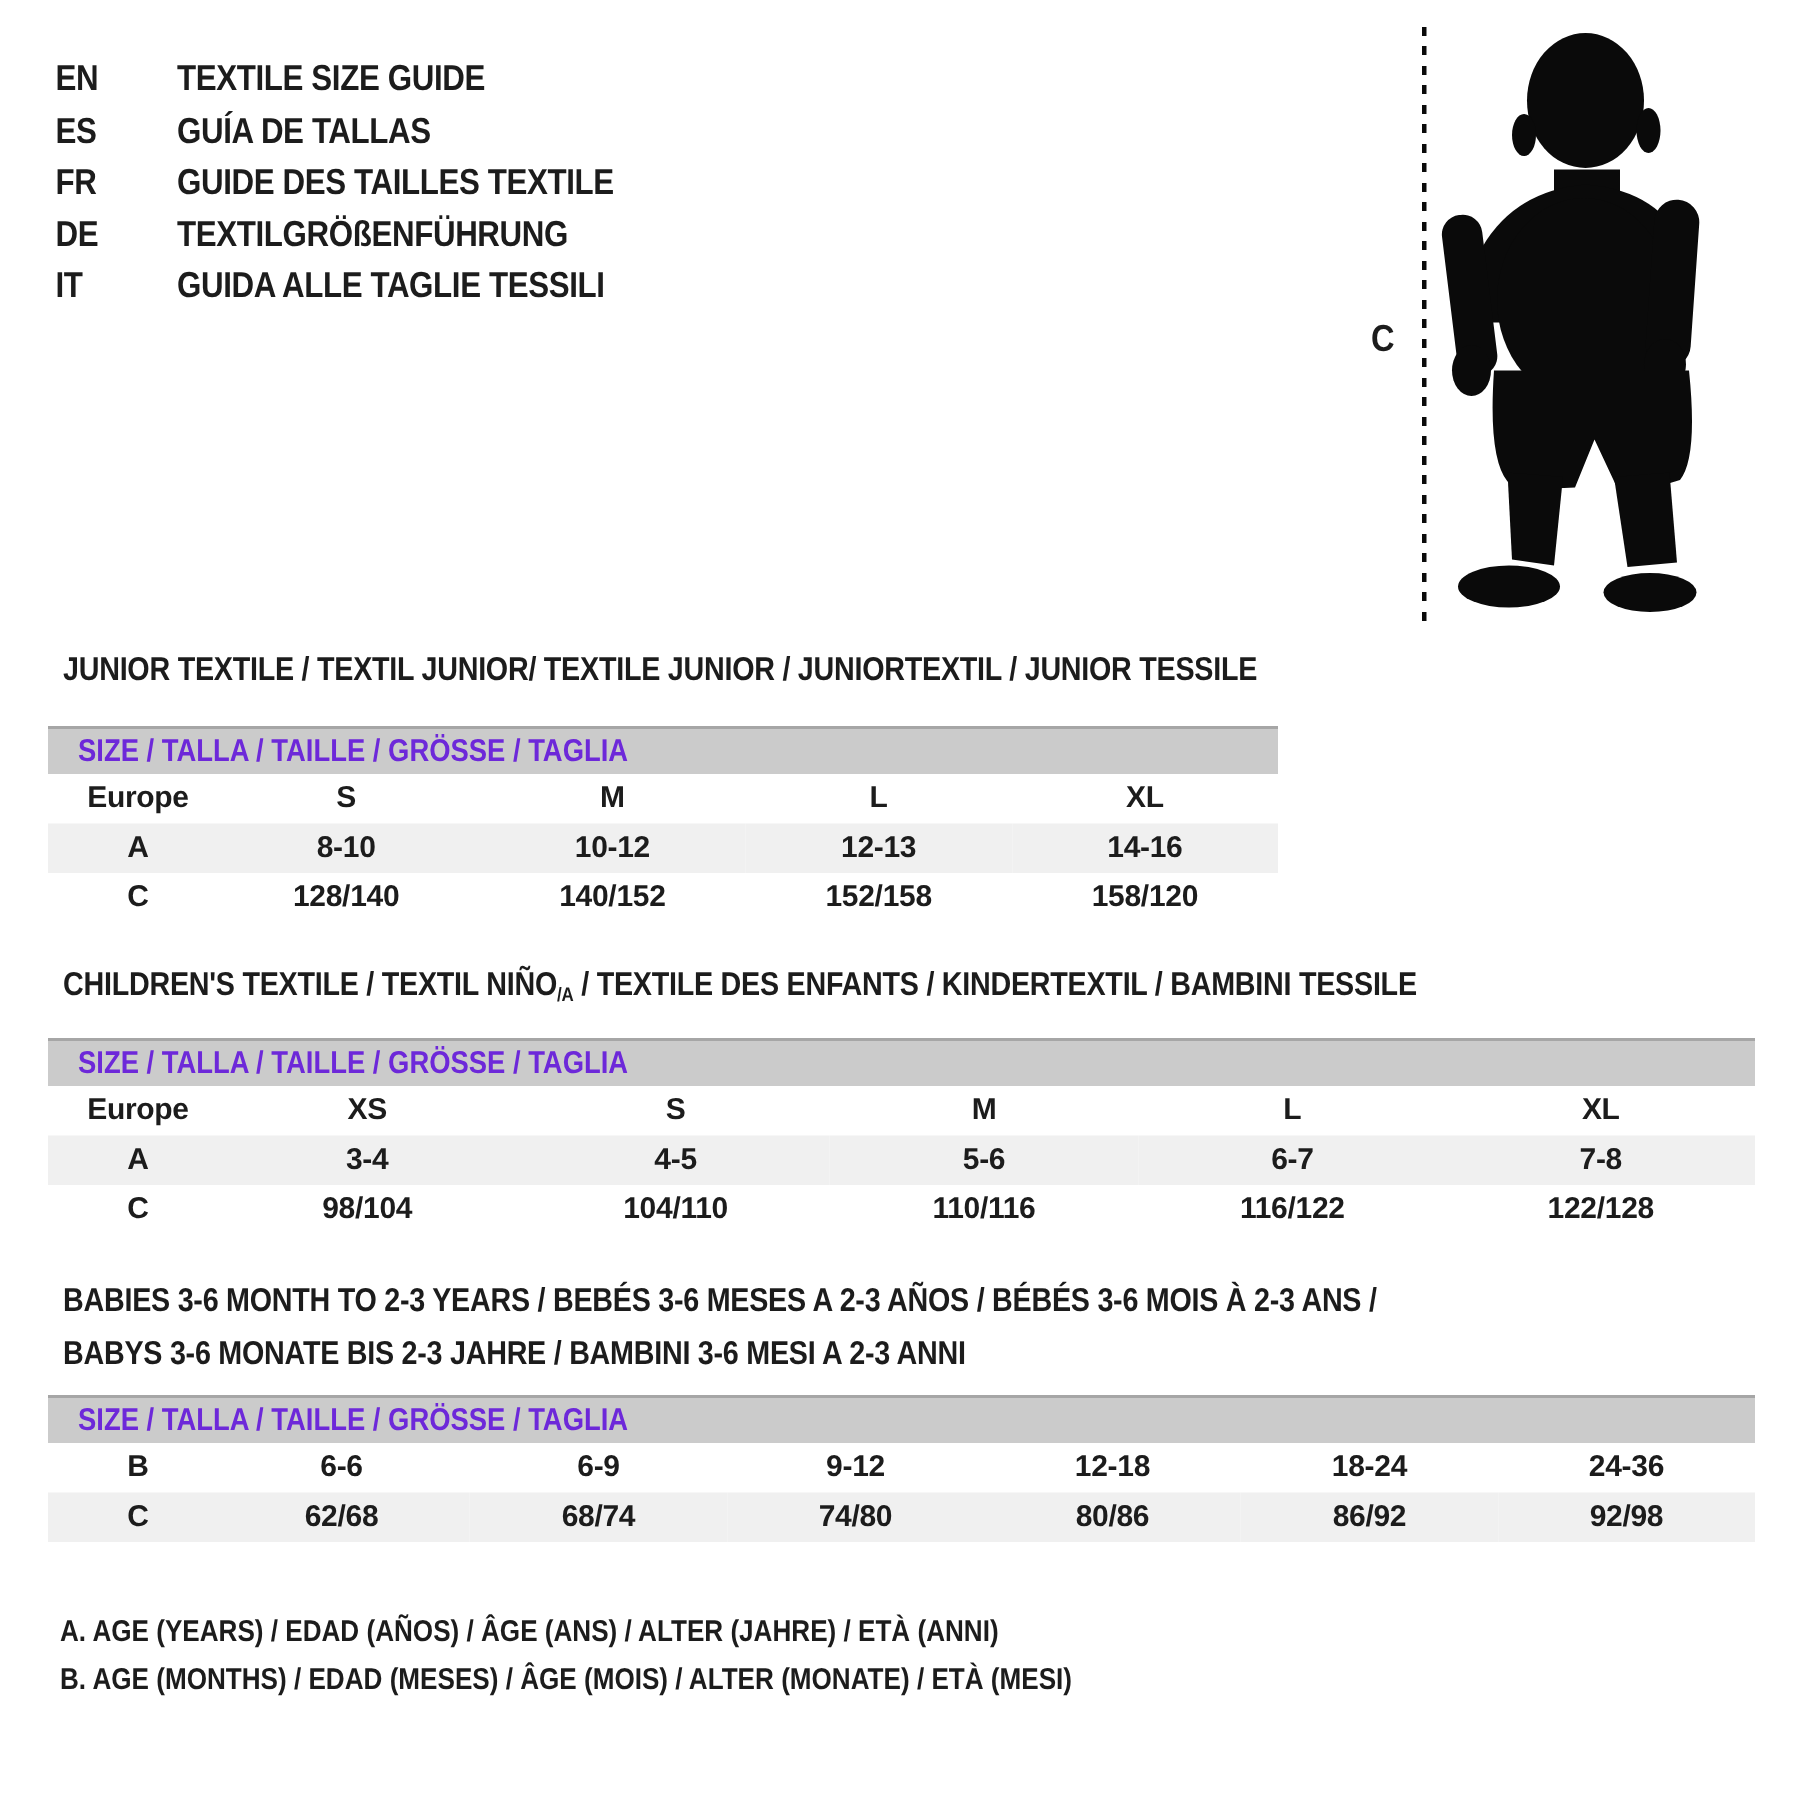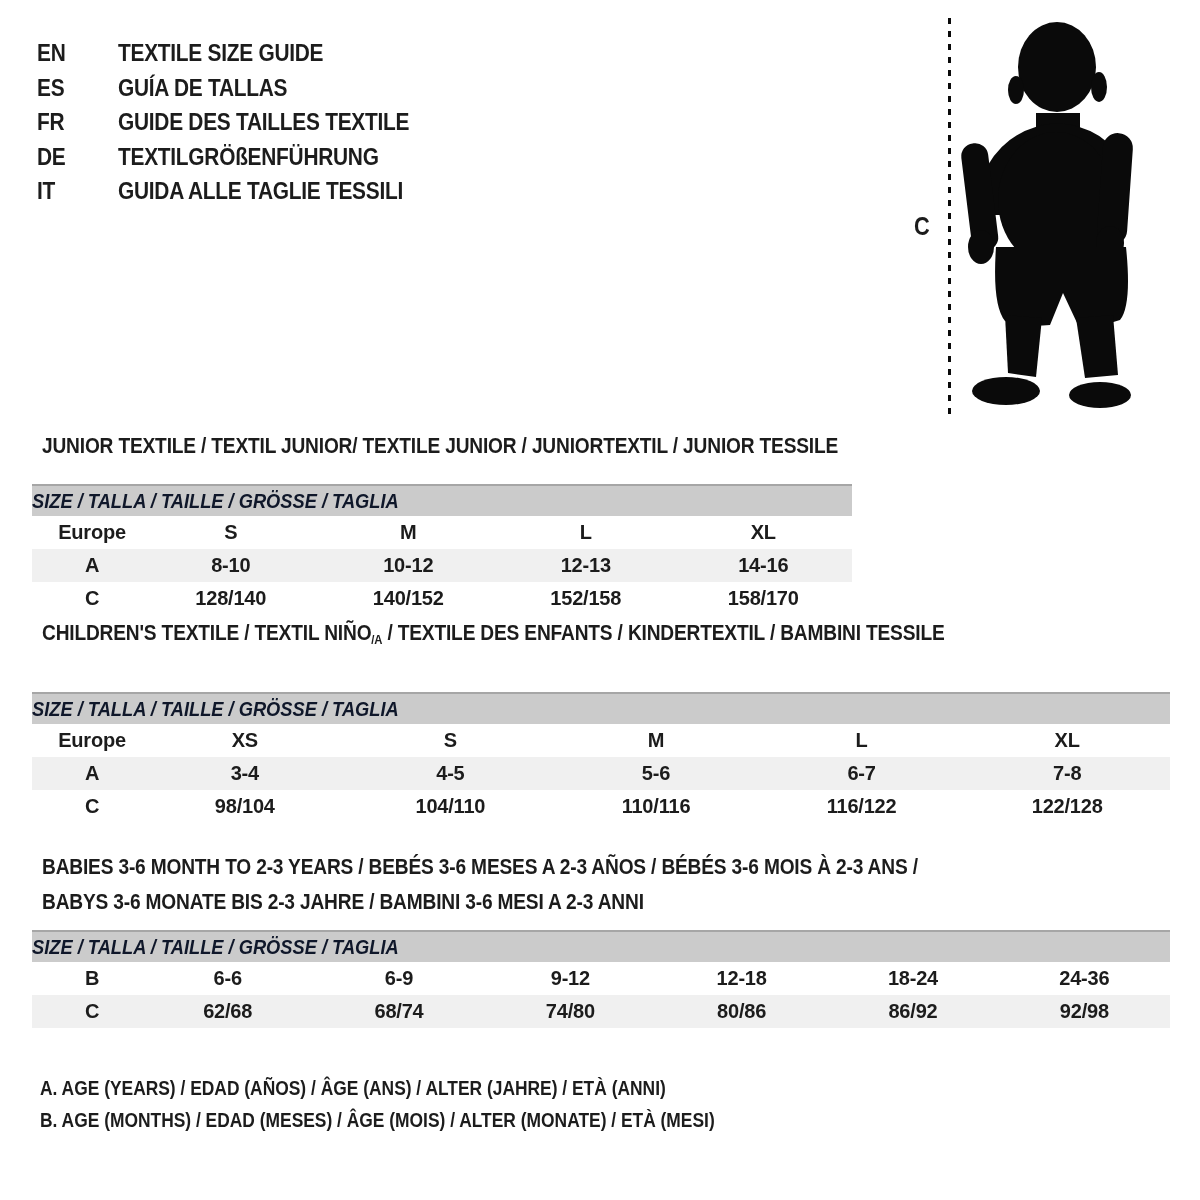--- a/index.html
+++ b/index.html
@@ -21,31 +21,30 @@
     left:948px;top:18px;width:3px;height:397px;
     background:repeating-linear-gradient(to bottom,var(--silhouette-fill,#0a0a0a) 0 6px,transparent 6px 13px);
   }
   .c-label{left:914px;top:212px;font-size:25px;}
   .silhouette{left:950px;top:15px;}
   .silhouette *{fill:var(--silhouette-fill,#0a0a0a);}
 
   
   .tbl-title{font-size:22px;line-height:24px;letter-spacing:-0.2px;}
   .t1-title{left:42px;top:434px;}
-  .t2-title{left:42px;top:621px;}
+  .t2-title{left:42px;top:644px;}
   .t3-title{left:42px;top:849px;line-height:35px;}
   .sub{font-size:13px;vertical-align:-4px;}
 
   
   .size-bar{
     left:32px;height:32px;background:var(--table-header-bg,#cbcbcb);
     border-top:2px solid var(--table-header-edge,#a6a6a6);
-    box-sizing:border-box;line-height:29px;font-size:21px;color:#0f172a;
-    padding-left:0;
-    font-style:italic;
+    box-sizing:border-box;line-height:29px;font-size:21px;color:#6d28d9;
+    padding-left:20px;
   }
   .t1-bar{top:484px;width:820px;}
   .t2-bar{top:692px;width:1138px;}
   .t3-bar{top:930px;width:1138px;}
 
   
   table.sizes{border-collapse:collapse;table-layout:fixed;font-size:20px;font-weight:bold;}
   table.sizes td{height:33px;text-align:center;padding:0;vertical-align:middle;letter-spacing:-0.2px;}
   table.sizes td.lab{text-align:center;padding-left:10px;}
   table.sizes tr:nth-child(even){background:var(--row-alt-bg,#f0f0f0);}
@@ -132,21 +131,21 @@
       <td>8-10</td>
       <td>10-12</td>
       <td>12-13</td>
       <td>14-16</td>
     </tr>
     <tr>
       <td class="lab">C</td>
       <td>128/140</td>
       <td>140/152</td>
       <td>152/158</td>
-      <td>158/170</td>
+      <td>158/120</td>
     </tr>
   </tbody>
     </table>
 
   <div class="abs tbl-title t2-title">
     <span class="cond">
       <span>CHILDREN'S TEXTILE / TEXTIL NIÑO</span><span class="sub">/A</span><span> / TEXTILE DES ENFANTS / KINDERTEXTIL / BAMBINI TESSILE</span>
     </span>
   </div>
   <div class="abs size-bar t2-bar">

